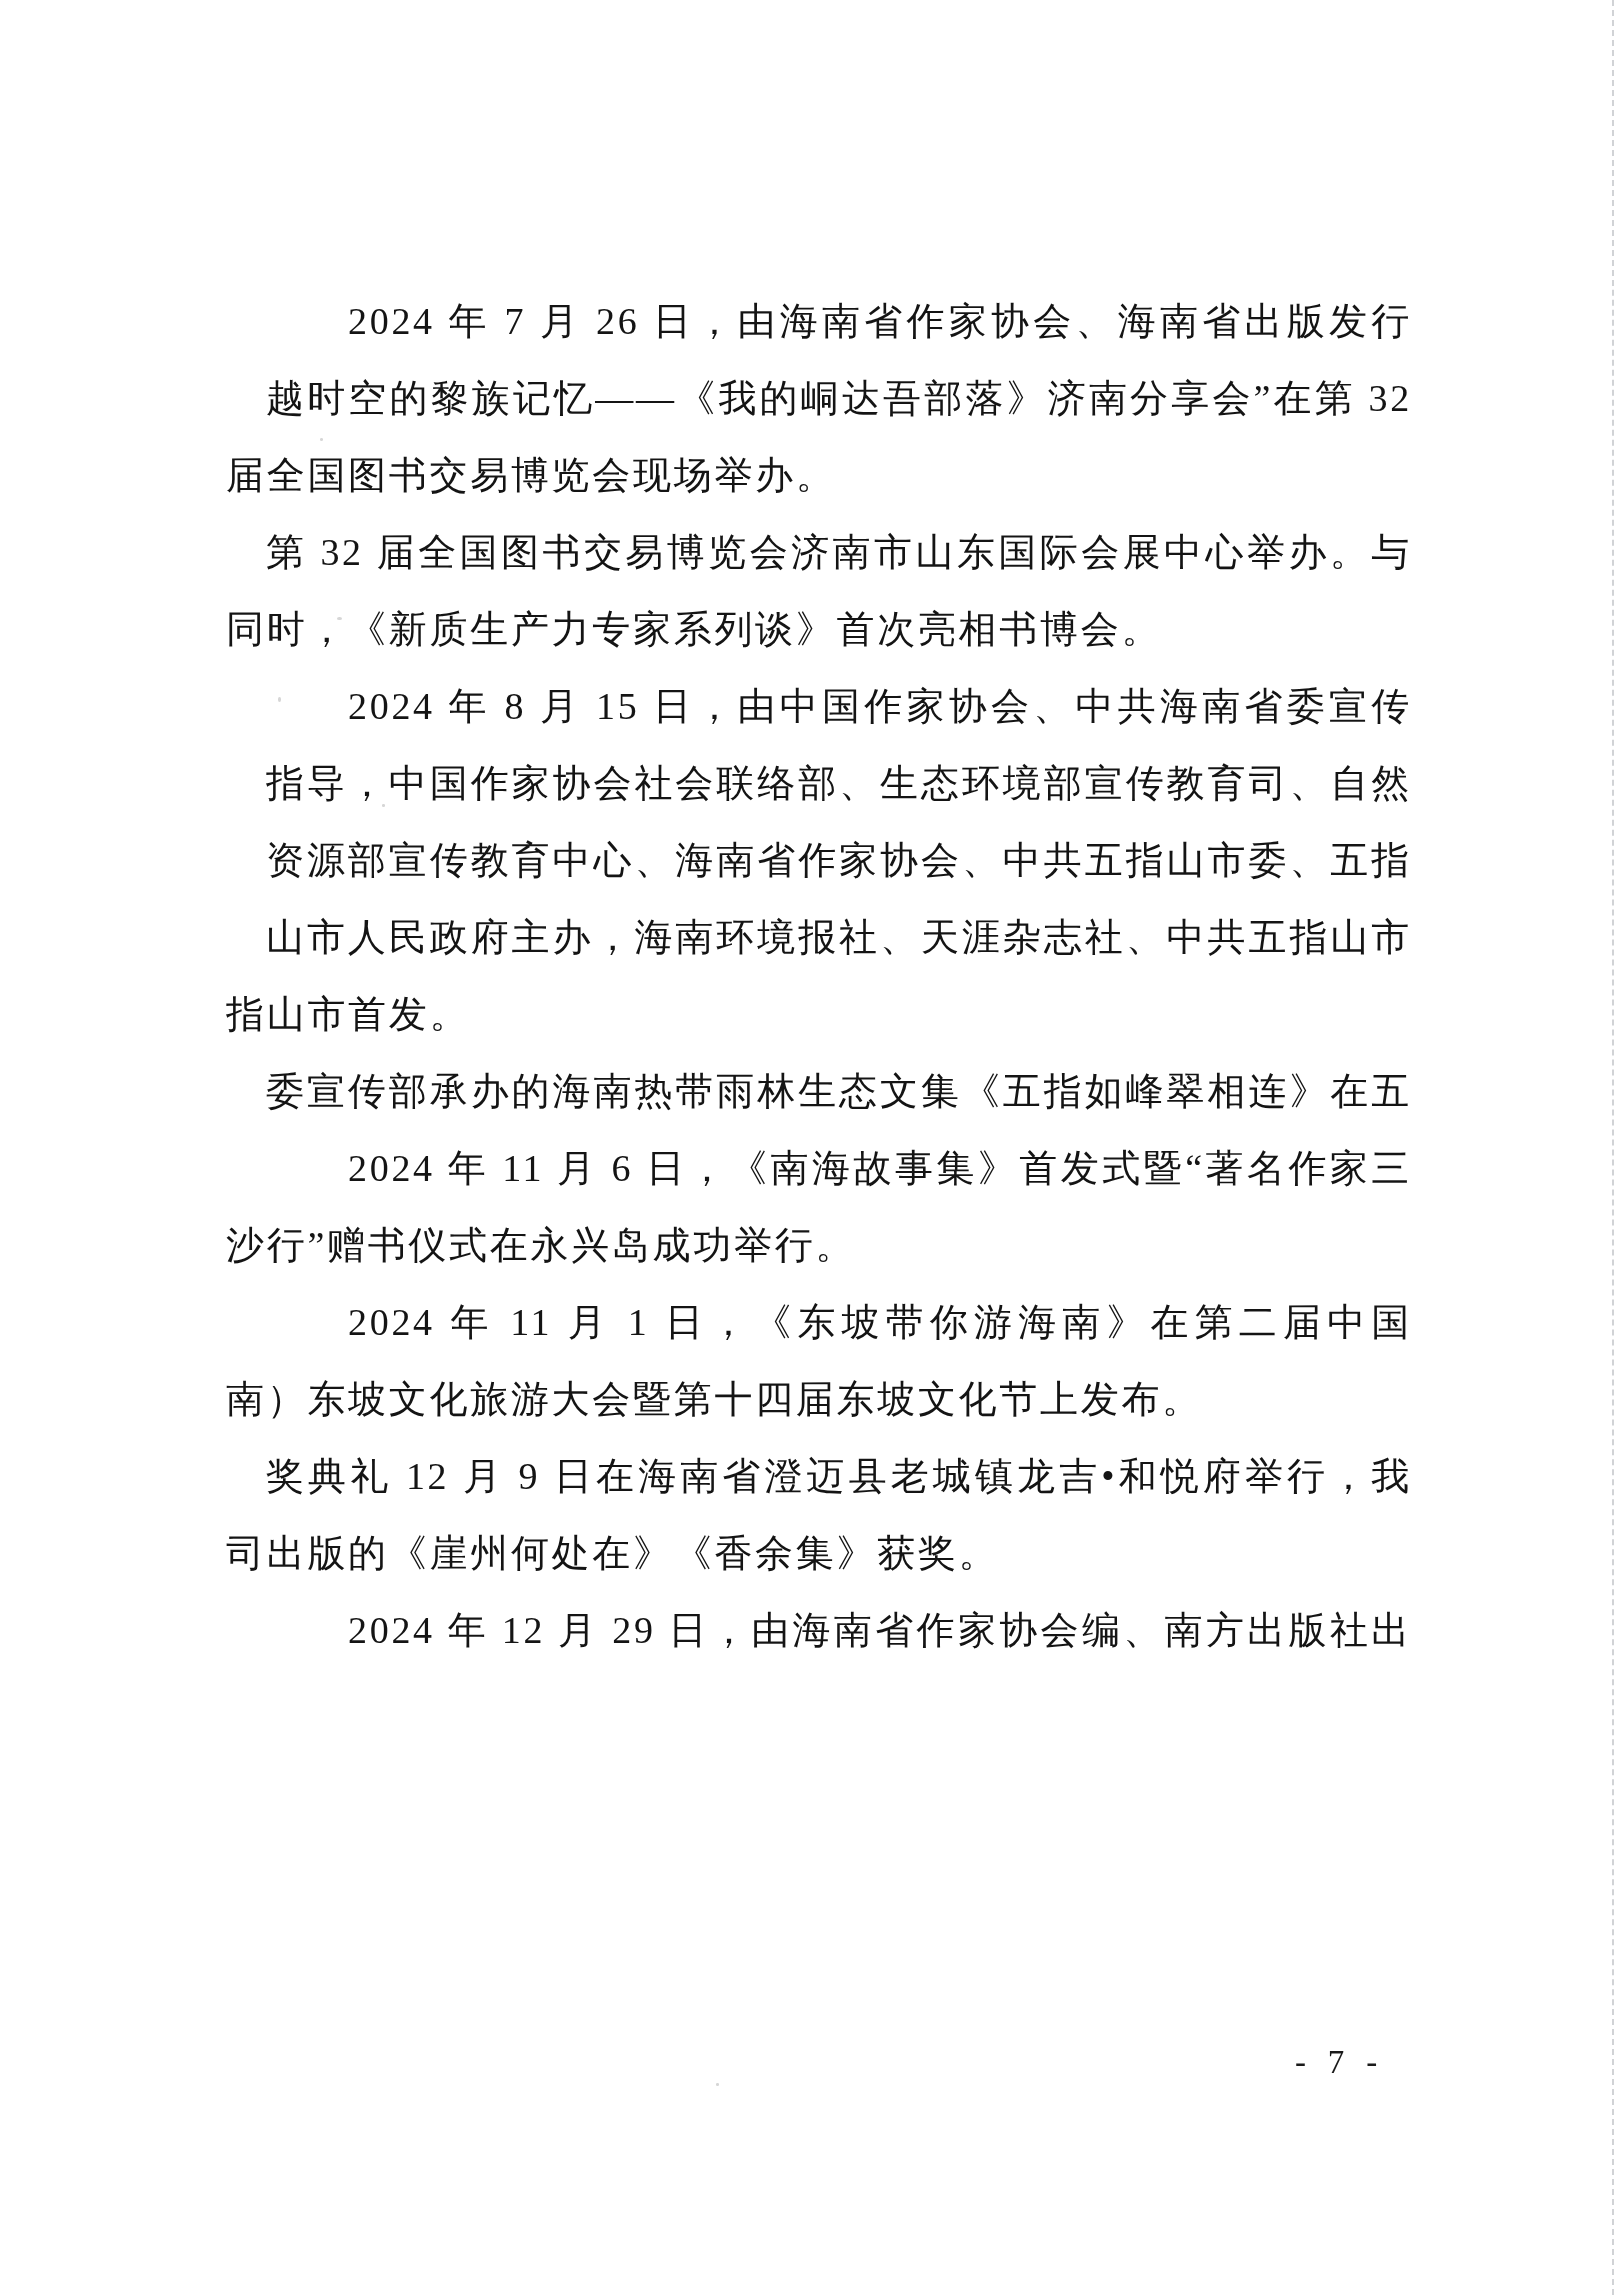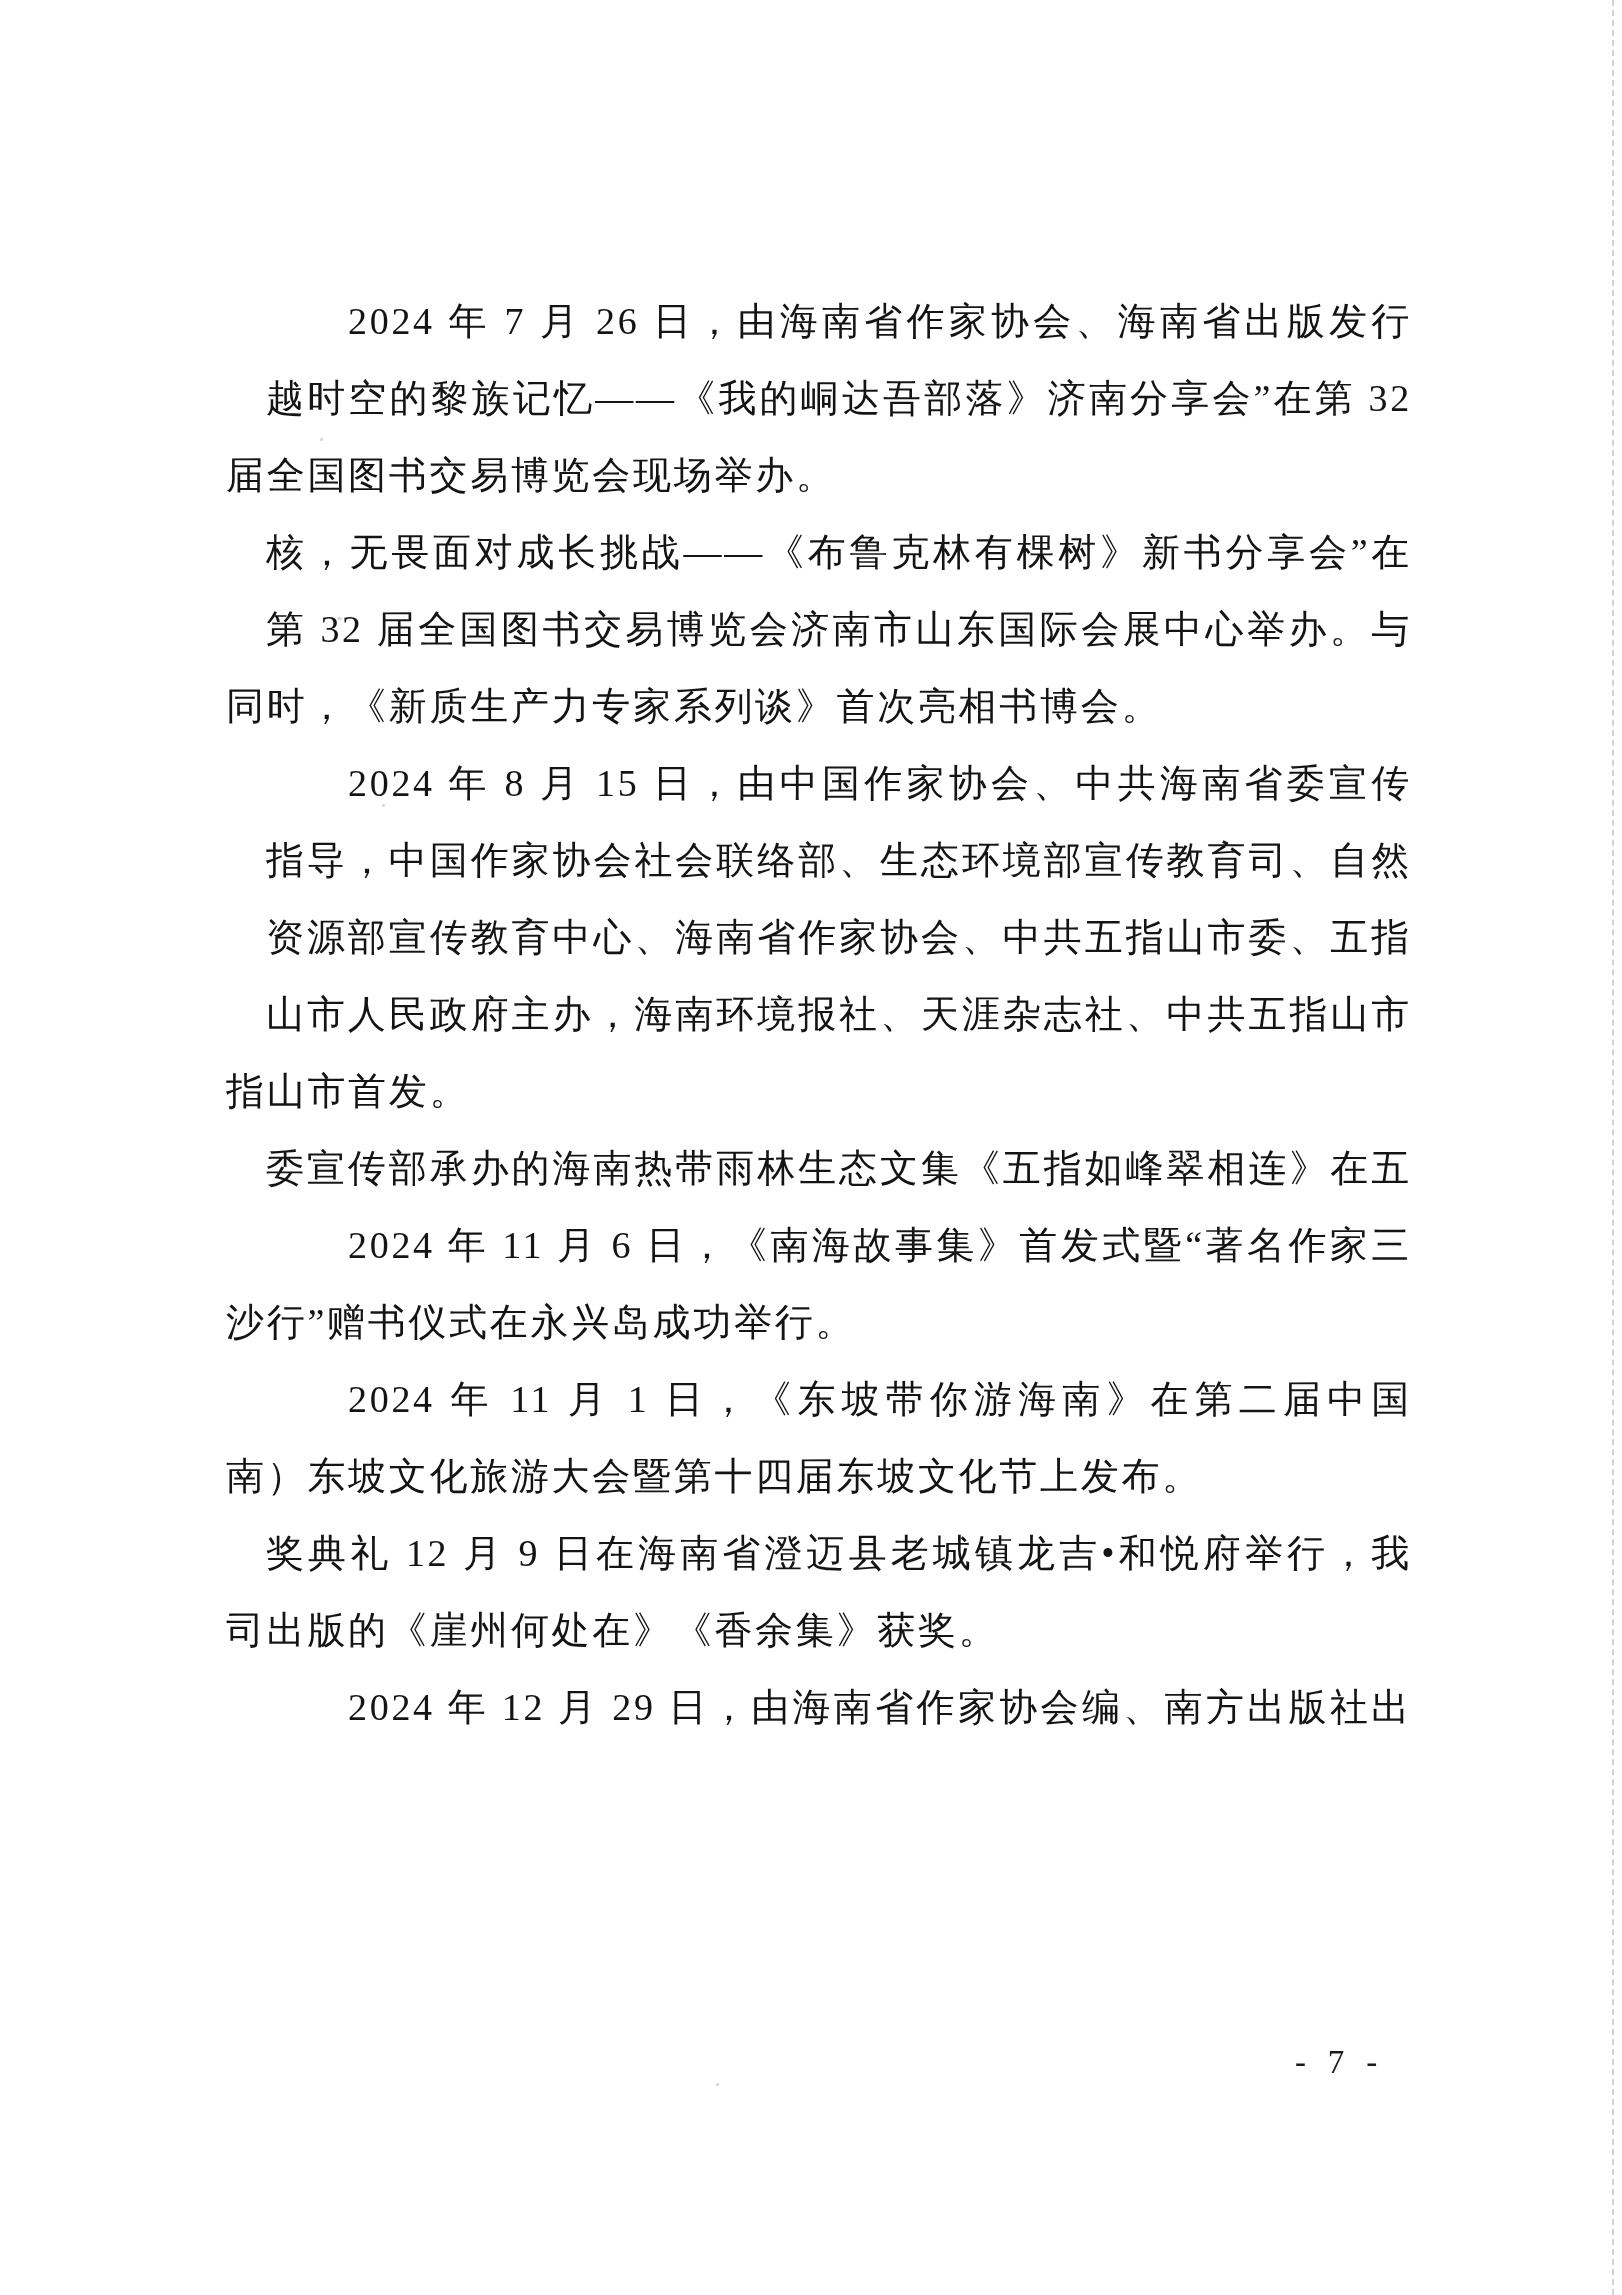--- a/index.html
+++ b/index.html
@@ -88,21 +88,20 @@
 
   <div class="text-block">
 
     <div class="paragraph">
       <div class="line full indent">2024 年 7 月 26 日，由海南省作家协会、海南省出版发行集</div>
       <div class="line full">越时空的黎族记忆——《我的峒达吾部落》济南分享会”在第 32</div>
       <div class="line">届全国图书交易博览会现场举办。</div>
     </div>
 
     <div class="paragraph">
-      <div class="line full">核，无畏面对成长挑战——《布鲁克林有棵树》新书分享会”在</div>
       <div class="line full">第 32 届全国图书交易博览会济南市山东国际会展中心举办。与其</div>
       <div class="line">同时，《新质生产力专家系列谈》首次亮相书博会。</div>
     </div>
 
     <div class="paragraph">
       <div class="line full indent">2024 年 8 月 15 日，由中国作家协会、中共海南省委宣传部</div>
       <div class="line full">指导，中国作家协会社会联络部、生态环境部宣传教育司、自然</div>
       <div class="line full">资源部宣传教育中心、海南省作家协会、中共五指山市委、五指</div>
       <div class="line full">山市人民政府主办，海南环境报社、天涯杂志社、中共五指山市</div>
       <div class="line">指山市首发。</div>

